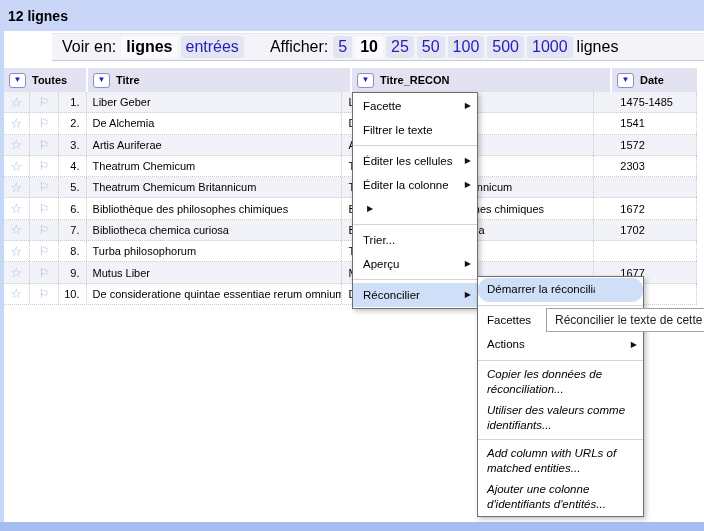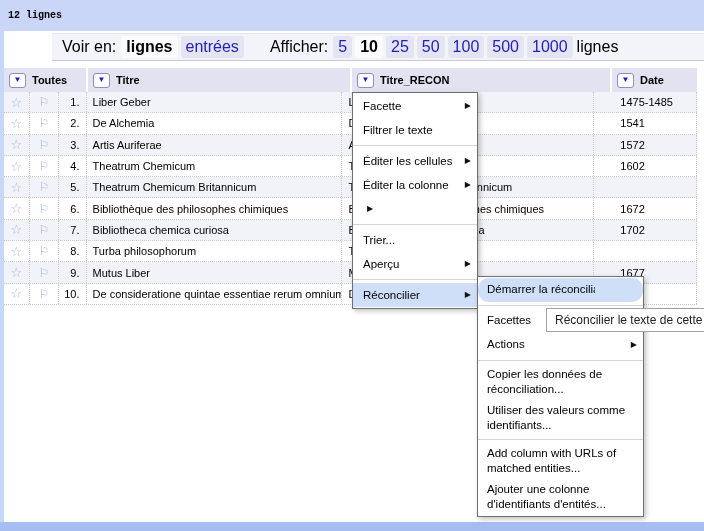--- a/index.html
+++ b/index.html
@@ -6,21 +6,21 @@
   html,body { width:704px; height:531px; }
   body {
     position:relative; overflow:hidden; background:#fff;
     font-family:"Liberation Sans", sans-serif; color:#000;
   }
   
   .titlebar {
     position:absolute; left:0; top:0; width:704px; height:31px;
     background:var(--titlebar_bg,#c9d6f8);
     display:flex; align-items:center; padding-left:8px;
-    font-size:10px; font-weight:bold;font-family:Liberation Mono, monospace;
+    font-size:14px; font-weight:bold;
   }
   .left-strip  { position:absolute; left:0; top:31px; width:4px; height:500px; background:var(--panel_edge,#c7d7f8); }
   .bottom-strip{ position:absolute; left:0; top:522px; width:704px; height:9px; background:var(--bottom_edge,#a6bdf1); }
 
   
   .toolbar {
     position:absolute; left:4px; top:33px; width:700px; height:28px;
     background:var(--toolbar_bg,#f3f3fa);
     border-top:1px solid #e6e6f0; border-bottom:1px solid #c9c9d8;
     display:flex; align-items:center; padding-left:6px; font-size:16px;margin-left:48px;
@@ -73,21 +73,21 @@
   }
   .main-menu { left:352px; top:92px; width:126px; z-index:10; }
   .sub-menu  { left:477px; top:276px; width:167px; z-index:11; }
   .menu-item { display:flex; align-items:flex-start; padding:4px 6px 4px 10px; line-height:16px; cursor:pointer; }
   .menu-item .mi-label { flex:1 1 auto; min-width:0; }
   .main-menu .mi-label { white-space:nowrap; overflow:hidden; }
   .menu-item .arrow { visibility:hidden; font-size:8px; line-height:16px; margin-left:4px; color:#111; flex:0 0 auto; }
   .menu-item.has-sub .arrow { visibility:visible; }
   .menu-item.hl { background:var(--menu_highlight,#cfdff8);gap:32px; }
   .sub-menu .menu-item { padding:4px 6px 4px 9px; line-height:15px;border-radius:11px; }
-  .sub-menu .menu-item.multi { padding-top:3px; padding-bottom:3px; }
+  .sub-menu .menu-item.multi { padding-top:3px; padding-bottom:3px;font-style:italic; }
   .sub-menu .menu-item.hl .mi-label { white-space:nowrap; overflow:hidden; }
   .menu-item.sep { padding:0; height:0; margin:3px 0; border-top:1px solid #d4d4d4; cursor:default; }
 
   
   .tooltip {
     position:absolute; left:546px; top:308px; z-index:12;
     background:#fff; border:1px solid #a2a2a2; padding:4px 8px;
     font-size:12px; color:#222; white-space:nowrap; width:max-content;
   }
 </style>
@@ -181,21 +181,21 @@
       <div class="td c-recon">Artis Auriferae</div>
       <div class="td c-date">1572</div>
     </div>
 
     <div class="tr">
       <div class="td c-star">☆</div>
       <div class="td c-flag">⚐</div>
       <div class="td c-idx">4.</div>
       <div class="td c-titre">Theatrum Chemicum</div>
       <div class="td c-recon">Theatrum Chemicum</div>
-      <div class="td c-date">1602</div>
+      <div class="td c-date">2303</div>
     </div>
 
     <div class="tr">
       <div class="td c-star">☆</div>
       <div class="td c-flag">⚐</div>
       <div class="td c-idx">5.</div>
       <div class="td c-titre">Theatrum Chemicum Britannicum</div>
       <div class="td c-recon">Theatrum Chemicum Britannicum</div>
       <div class="td c-date"></div>
     </div>

